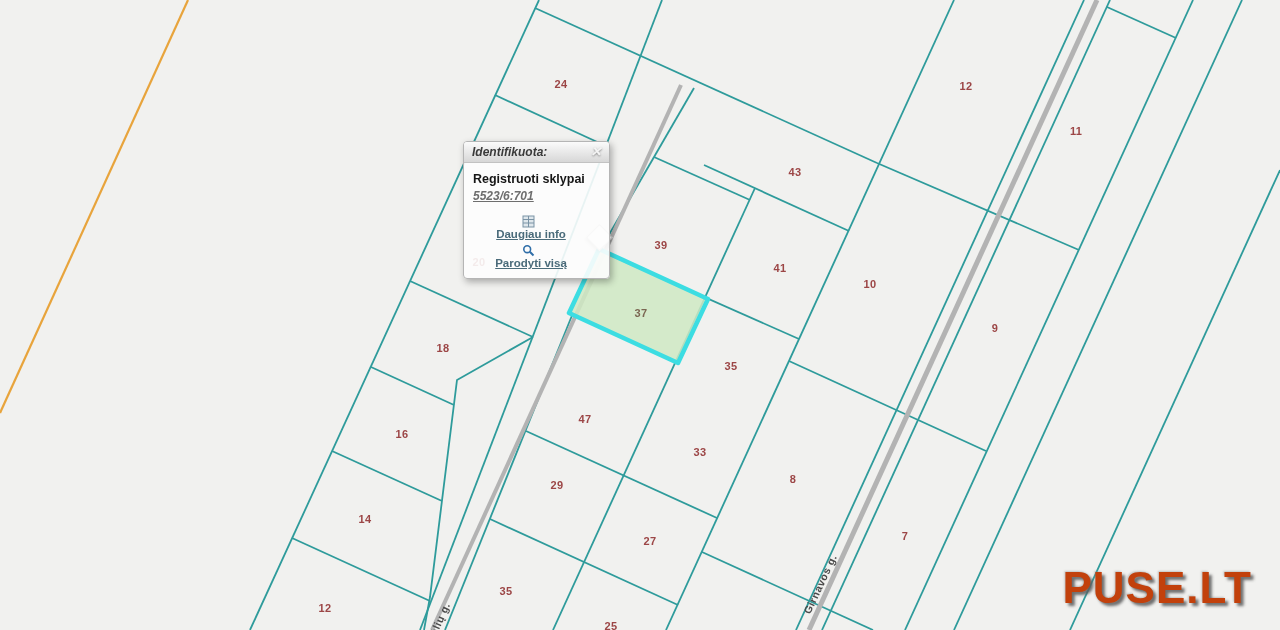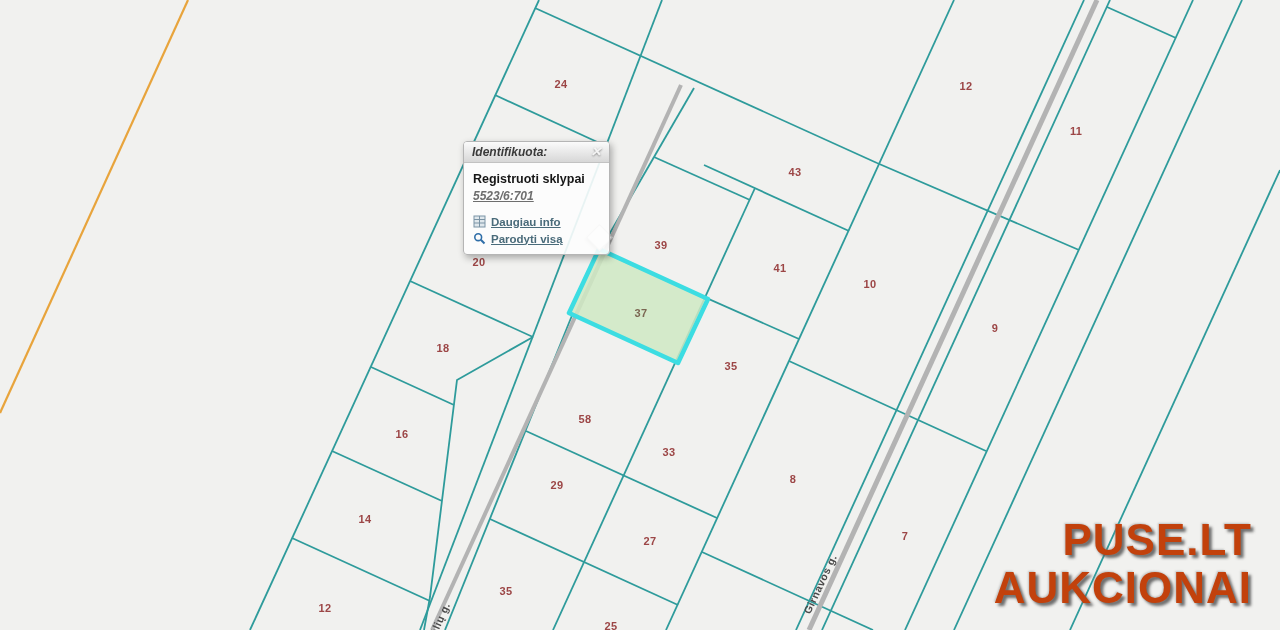--- a/index.html
+++ b/index.html
@@ -43,21 +43,21 @@
     position:absolute;right:5px;top:0;width:16px;text-align:center;cursor:pointer;
     color:#f4f4f4;font-weight:bold;font-size:13px;text-shadow:0 1px 2px #8a8a8a;
   }
   .popup-body{padding:7px 20px 9px 9px;}
   .popup-layer{font-size:12.5px;font-weight:bold;color:#161616;margin-top:2px;}
   .popup-id{
     display:inline-block;margin-top:3px;font-size:12px;font-weight:bold;
     font-style:italic;color:#6e6e6e;text-decoration:underline;cursor:pointer;
   }
   .popup-links{margin-top:11px;}
-  .popup-link-row{display:flex;align-items:center;margin-top:4px;cursor:pointer;}
+  .popup-link-row{display:flex;align-items:center;margin-top:4px;cursor:pointer;flex-direction:column;}
   .popup-link-row .icon{width:13px;height:13px;margin-right:5px;flex:none;}
   .popup-link-text{
     font-size:11.5px;font-weight:bold;color:#4a6b7a;text-decoration:underline;
   }
   
   .watermark{
     position:absolute;right:28px;bottom:18px;text-align:right;
     color:#c2410c;font-weight:bold;line-height:48px;letter-spacing:1px;
     text-shadow:3px 3px 3px rgba(95,95,95,.9), -1px -1px 2px rgba(140,140,140,.45);
     user-select:none;
@@ -114,27 +114,27 @@
   </svg>
 
   <span class="parcel-label" style="left:561px;top:84px">24</span>
   <span class="parcel-label" style="left:479px;top:262px">20</span>
   <span class="parcel-label" style="left:443px;top:348px">18</span>
   <span class="parcel-label" style="left:402px;top:434px">16</span>
   <span class="parcel-label" style="left:365px;top:519px">14</span>
   <span class="parcel-label" style="left:325px;top:608px">12</span>
   <span class="parcel-label" style="left:661px;top:245px">39</span>
   <span class="parcel-label highlighted" style="left:641px;top:313px">37</span>
-  <span class="parcel-label" style="left:585px;top:419px">58</span>
+  <span class="parcel-label" style="left:585px;top:419px">47</span>
   <span class="parcel-label" style="left:557px;top:485px">29</span>
   <span class="parcel-label" style="left:506px;top:591px">35</span>
   <span class="parcel-label" style="left:611px;top:626px">25</span>
   <span class="parcel-label" style="left:780px;top:268px">41</span>
   <span class="parcel-label" style="left:731px;top:366px">35</span>
-  <span class="parcel-label" style="left:669px;top:452px">33</span>
+  <span class="parcel-label" style="left:700px;top:452px">33</span>
   <span class="parcel-label" style="left:650px;top:541px">27</span>
   <span class="parcel-label" style="left:795px;top:172px">43</span>
   <span class="parcel-label" style="left:966px;top:86px">12</span>
   <span class="parcel-label" style="left:870px;top:284px">10</span>
   <span class="parcel-label" style="left:793px;top:479px">8</span>
   <span class="parcel-label" style="left:1076px;top:131px">11</span>
   <span class="parcel-label" style="left:995px;top:328px">9</span>
   <span class="parcel-label" style="left:905px;top:536px">7</span>
 
   <span class="street-label street-girnavos">Girnavos g.</span>
@@ -166,16 +166,15 @@
             <line x1="7.8" y1="7.8" x2="11.5" y2="11.5" stroke="#2f6ea8" stroke-width="2"></line>
           </svg>
           <span class="popup-link-text">Parodyti visą</span>
         </div>
       </div>
     </div>
   </div>
 
   <div class="watermark">
     <div class="wm1">PUSE.LT</div>
-    <div class="wm2">AUKCIONAI</div>
   </div>
 
 </div>
 
 </body></html>

